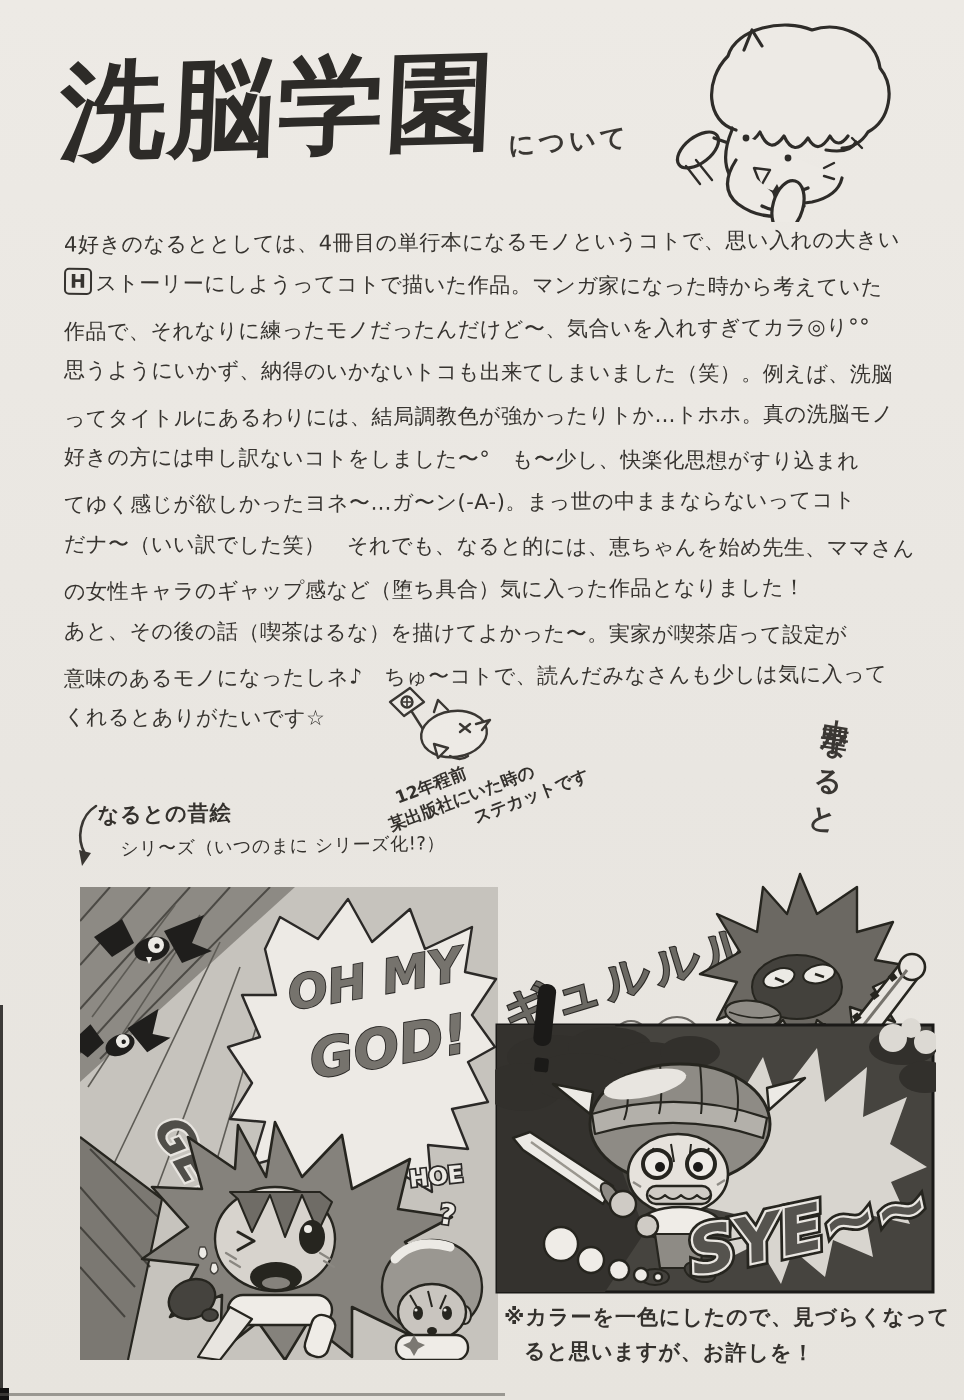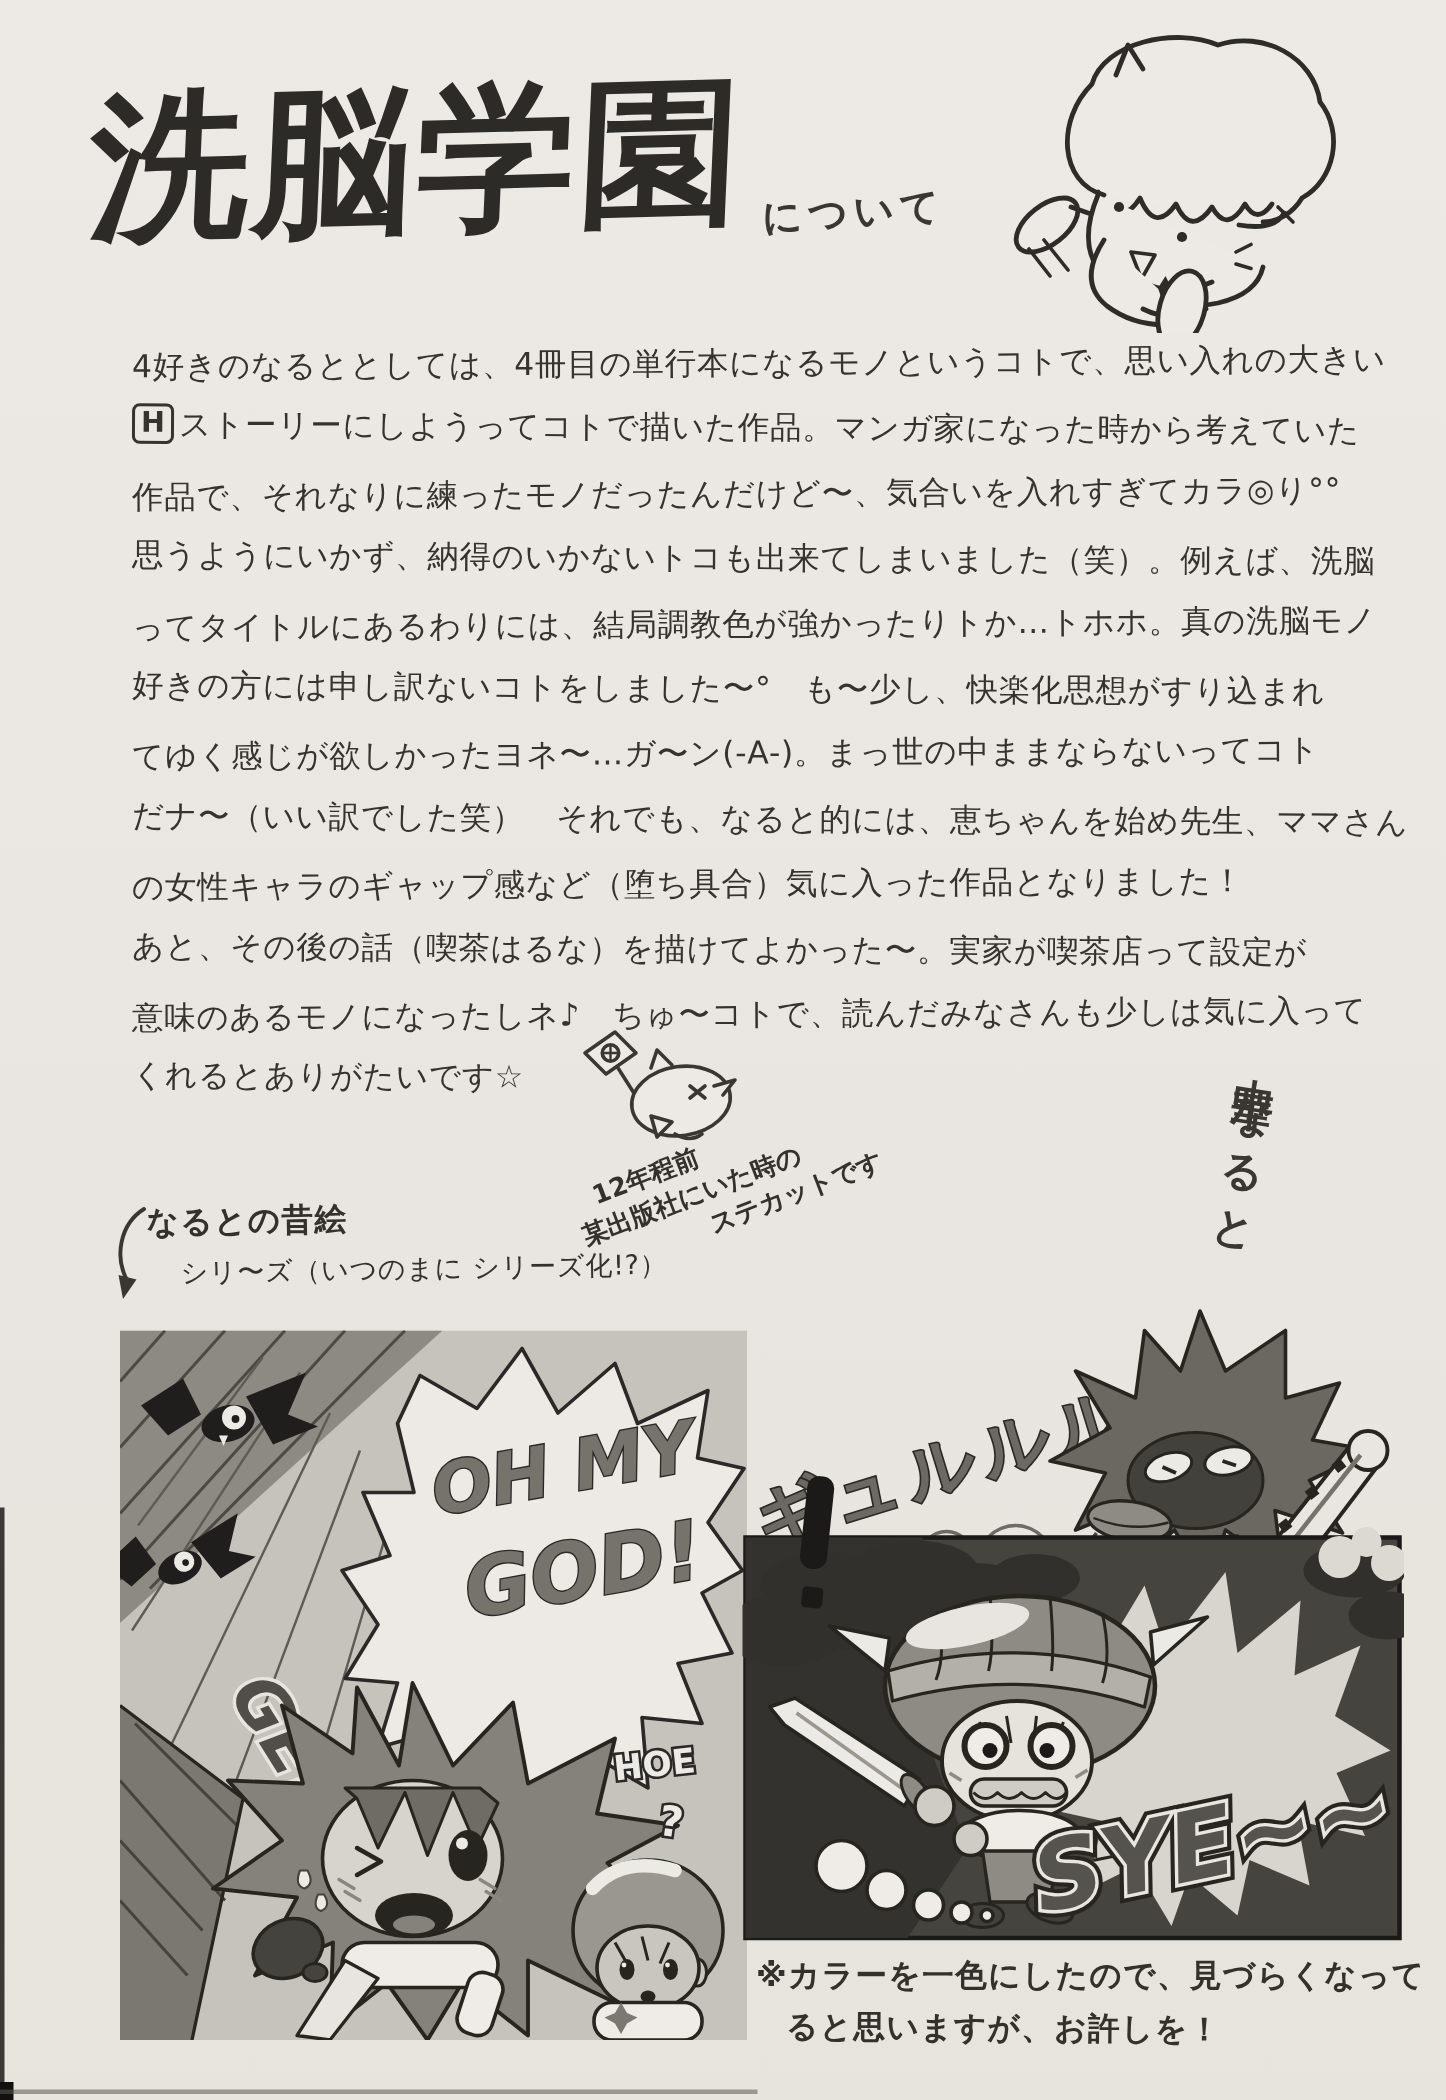--- a/index.html
+++ b/index.html
@@ -12,21 +12,21 @@
   
   #main-title{
     left:60px;top:36px;font-size:106px;font-weight:800;letter-spacing:3px;
     color:#2d2b28;transform:rotate(-1.5deg) skewX(-4deg);white-space:nowrap;
   }
   #title-suffix{
     left:508px;top:124px;font-size:26px;letter-spacing:4px;color:#3a3733;
     transform:rotate(-4deg);font-weight:600;
   }
   
-  #body-text{left:88px;top:221px;width:840px;}
+  #body-text{left:64px;top:221px;width:840px;}
   .bline{
     display:block;height:43.4px;line-height:43.4px;font-size:21px;
     letter-spacing:0.5px;white-space:nowrap;color:#36332f;font-weight:500;
   }
   .bline:nth-child(odd){transform:rotate(-0.35deg);}
   .bline:nth-child(even){transform:rotate(0.3deg);}
   .hbox{
     display:inline-block;border:2px solid #36332f;border-radius:5px;
     padding:0 4px;margin-right:3px;font-weight:800;font-size:19px;
     line-height:23px;vertical-align:2px;

